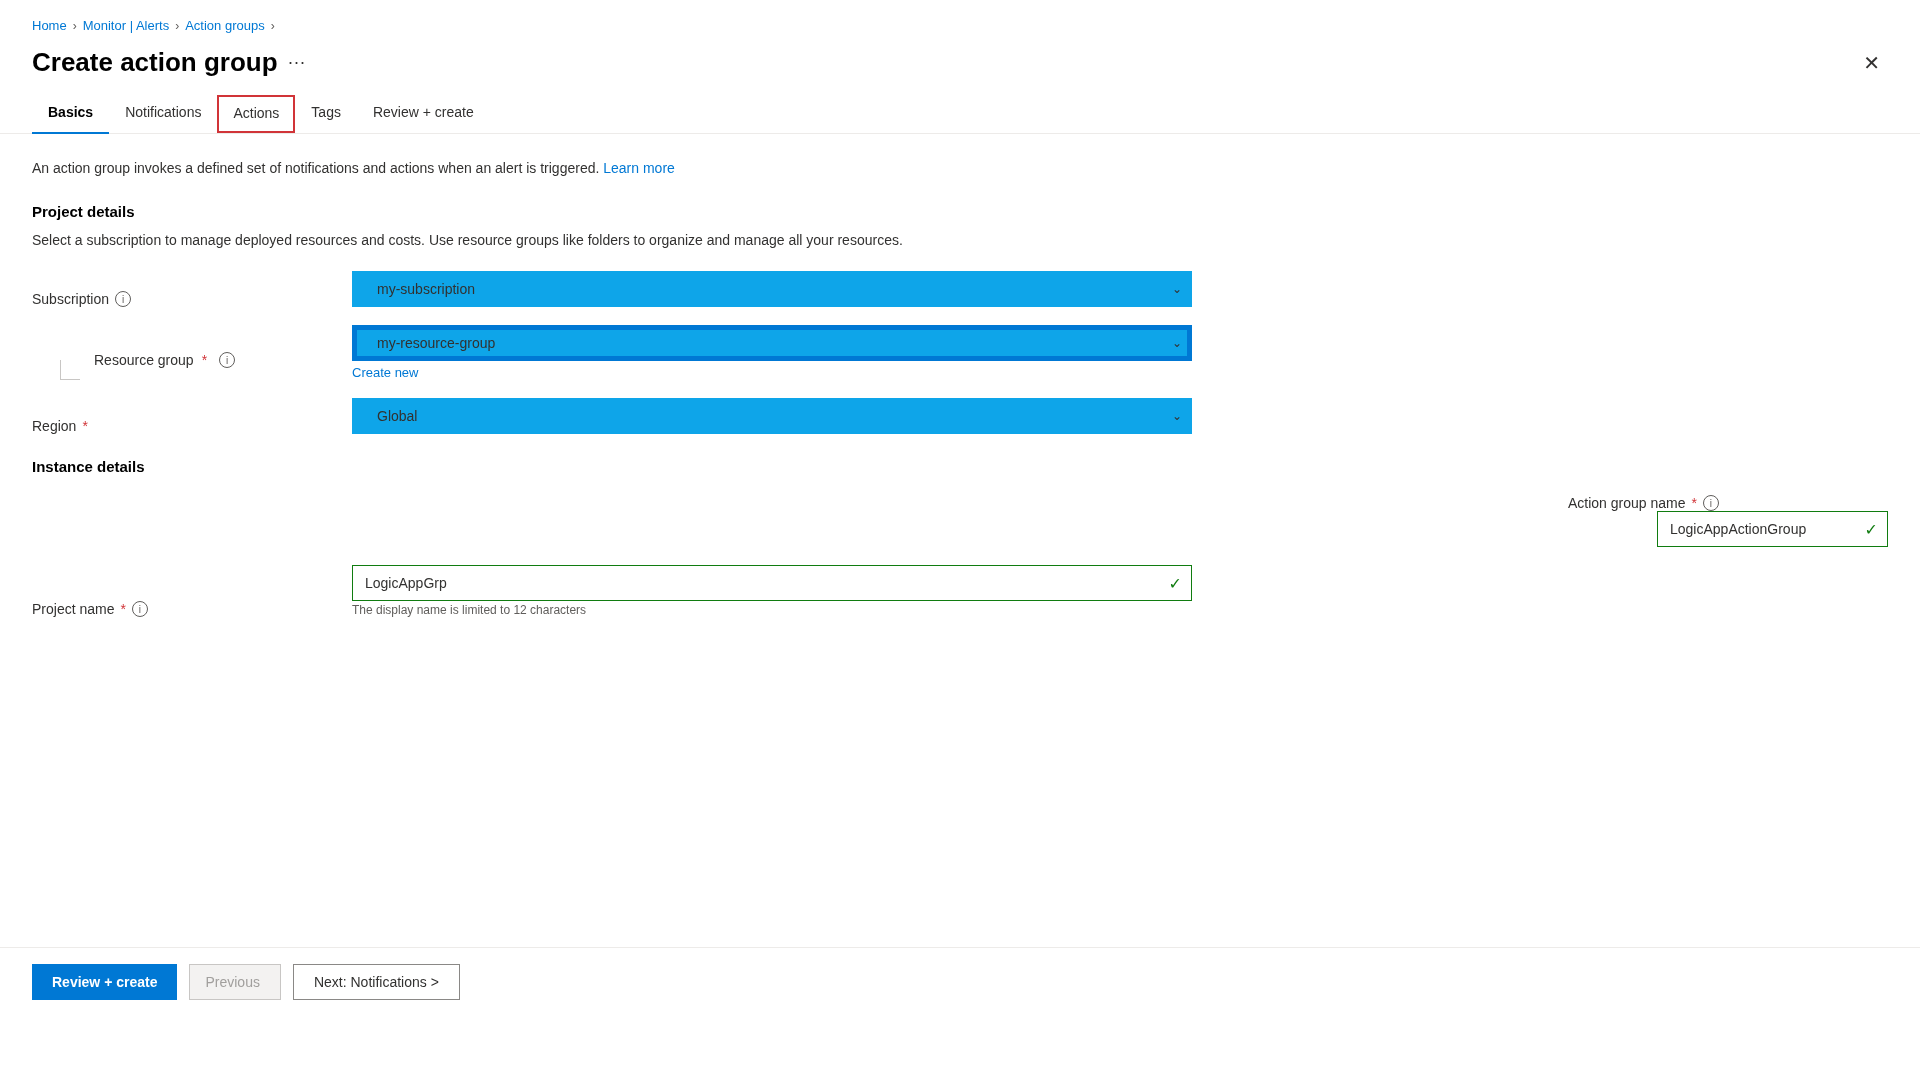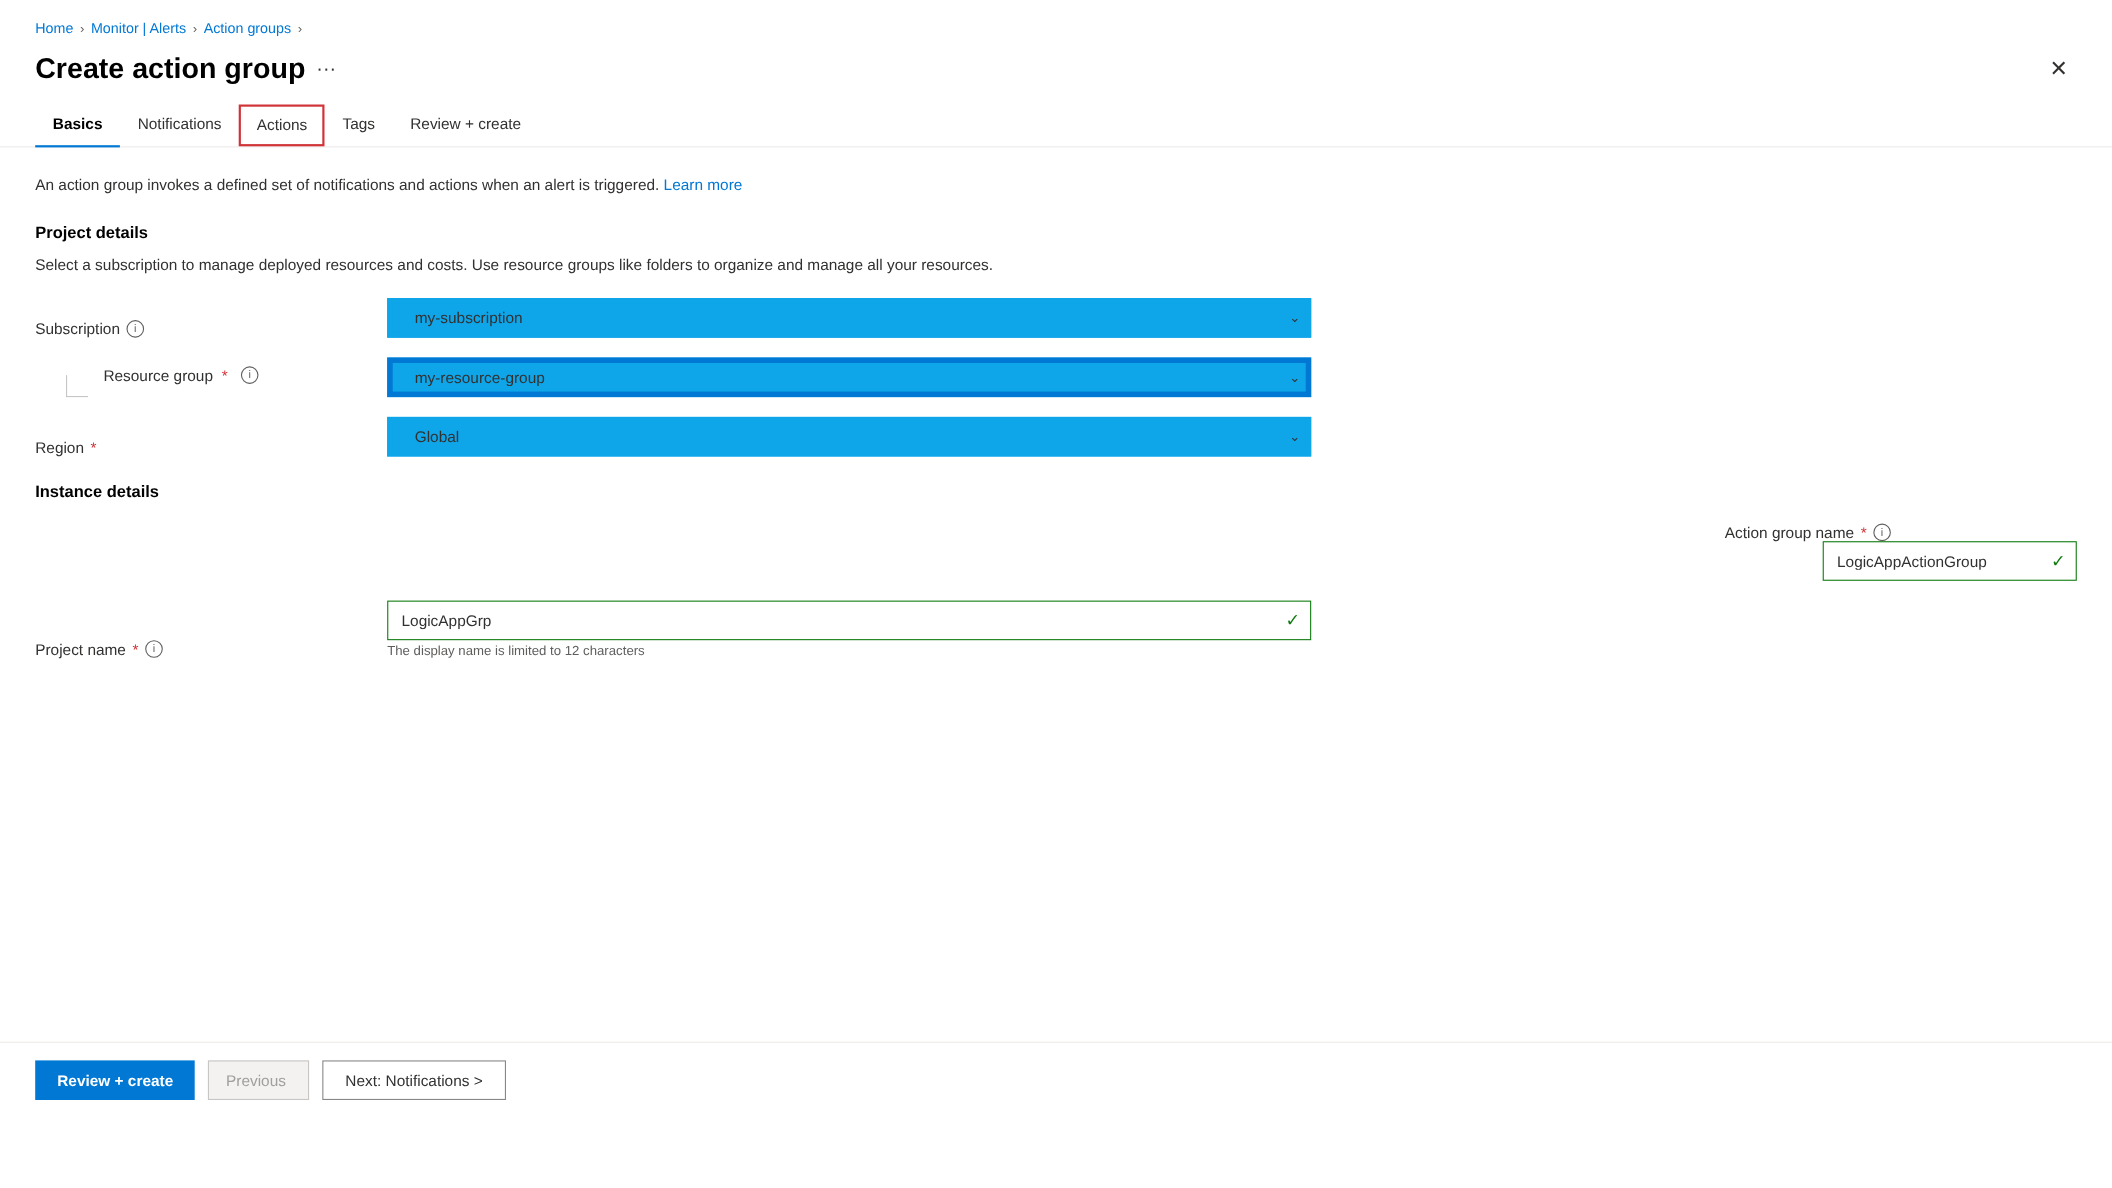--- a/index.html
+++ b/index.html
@@ -385,20 +385,21 @@
           <span class="required-star" style="margin-left:2px;">*</span>
           <span class="info-icon" style="margin-left:6px;">i</span>
         </div>
         <div class="form-control-col">
           <div class="dropdown-wrapper">
             <select style="border-color: #0078d4;">
               <option>my-resource-group</option>
             </select>
             <span class="dropdown-chevron">⌄</span>
           </div>
+          <a class="create-new-link">Create new</a>
         </div>
       </div>
 
       <div class="form-row">
         <div class="form-label-col">
           <span class="form-label">Region</span>
           <span class="required-star">*</span>
         </div>
         <div class="form-control-col">
           <div class="dropdown-wrapper">

